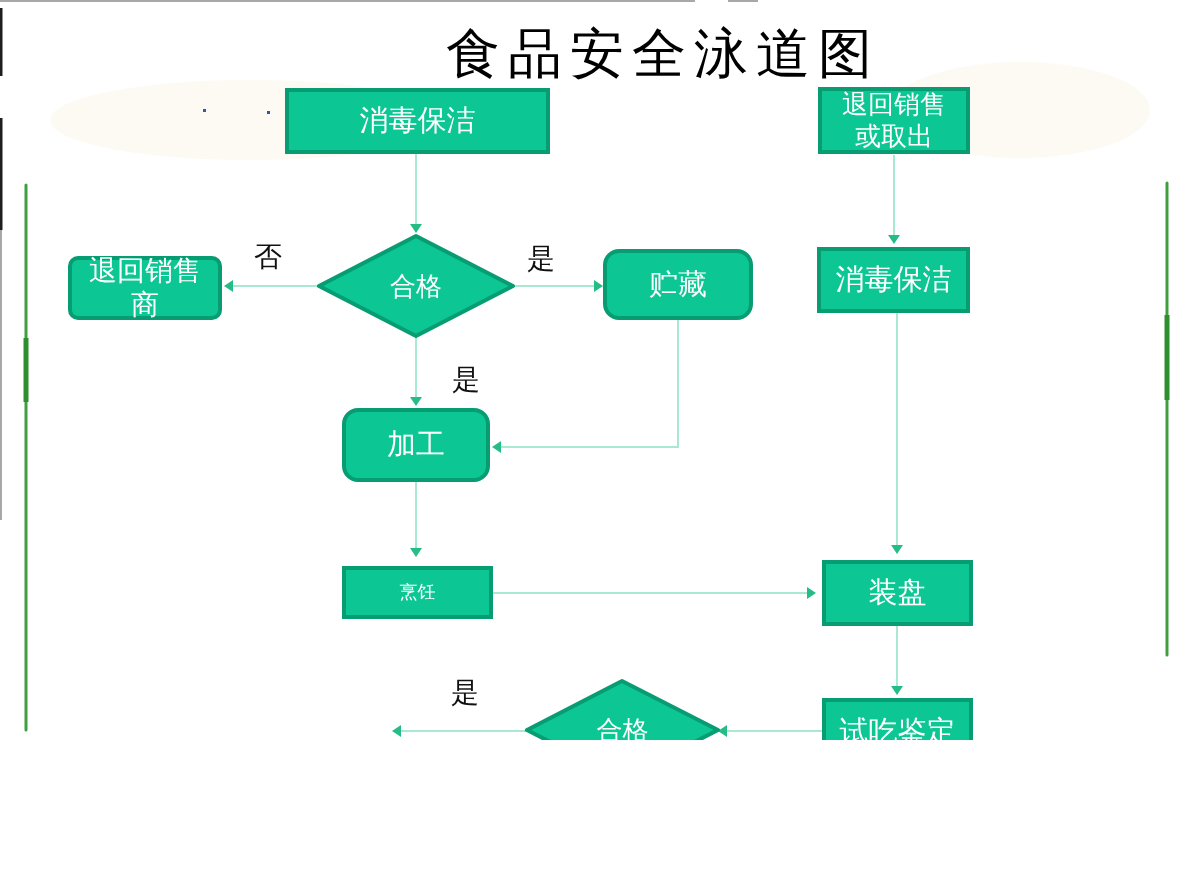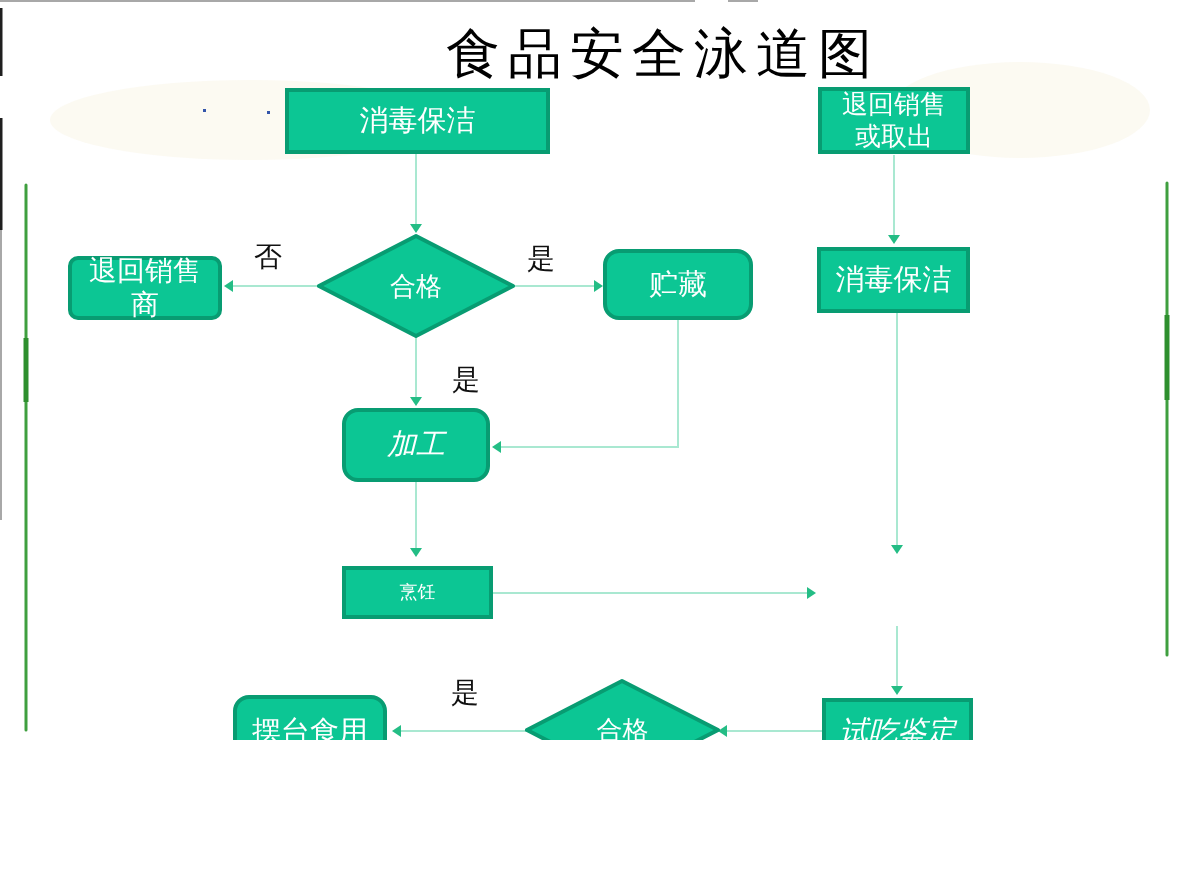--- a/index.html
+++ b/index.html
@@ -27,24 +27,24 @@
     color:var(--node_text,#ffffff);
     font-size:29px;line-height:1.22;white-space:pre-line;
   }
   .rounded{border-radius:16px;text-align:right;}
 
   #n-raw       {left:285px;top:88px; width:265px;height:66px;}
   #n-tableware {left:818px;top:87px; width:152px;height:67px;font-size:26px;}
   #n-return    {left:68px; top:256px;width:154px;height:64px;font-size:28px;border-radius:10px;}
   #n-storage   {left:603px;top:249px;width:150px;height:71px;}
   #n-disinfect {left:817px;top:247px;width:153px;height:66px;}
-  #n-process   {left:342px;top:408px;width:148px;height:74px;font-style:italic;}
+  #n-process   {left:342px;top:408px;width:148px;height:74px;}
   #n-cook      {left:342px;top:566px;width:151px;height:53px;font-size:18px;}
   #n-plate     {left:822px;top:560px;width:151px;height:66px;}
-  #n-taste     {left:822px;top:698px;width:151px;height:67px;font-style:italic;}
+  #n-taste     {left:822px;top:698px;width:151px;height:67px;}
   #n-serve     {left:233px;top:695px;width:154px;height:73px;}
   #n-dispose   {left:547px;top:822px;width:155px;height:61px;}
 
   .diamond-text{
     position:absolute;color:var(--node_text,#ffffff);
     font-size:26px;text-align:center;
   }
   #d1-text{left:318px;top:269px;width:196px;}
   #d2-text{left:527px;top:713px;width:191px;}
 
@@ -158,22 +158,22 @@
 
   <div class="node" id="n-raw">消毒保洁</div>
   <div class="node" id="n-tableware">退回销售
 或取出</div>
   <div class="node" id="n-return">退回销售
 商</div>
   <div class="node rounded" id="n-storage">贮藏</div>
   <div class="node" id="n-disinfect">消毒保洁</div>
   <div class="node rounded" id="n-process">加工</div>
   <div class="node" id="n-cook">烹饪</div>
+  <div class="node" id="n-plate">装盘</div>
   <div class="node" id="n-taste">试吃鉴定</div>
-  <div class="node rounded" id="n-serve">摆台食用</div>
 
   <div class="diamond-text" id="d1-text">合格</div>
   <div class="diamond-text" id="d2-text">合格</div>
 
   <div class="dlabel" id="lbl-d1-no">否</div>
   <div class="dlabel" id="lbl-d1-yes">是</div>
   <div class="dlabel" id="lbl-d1-yes2">是</div>
   <div class="dlabel" id="lbl-d2-yes">是</div>
   <div class="dlabel" id="lbl-d2-no">否</div>
 

